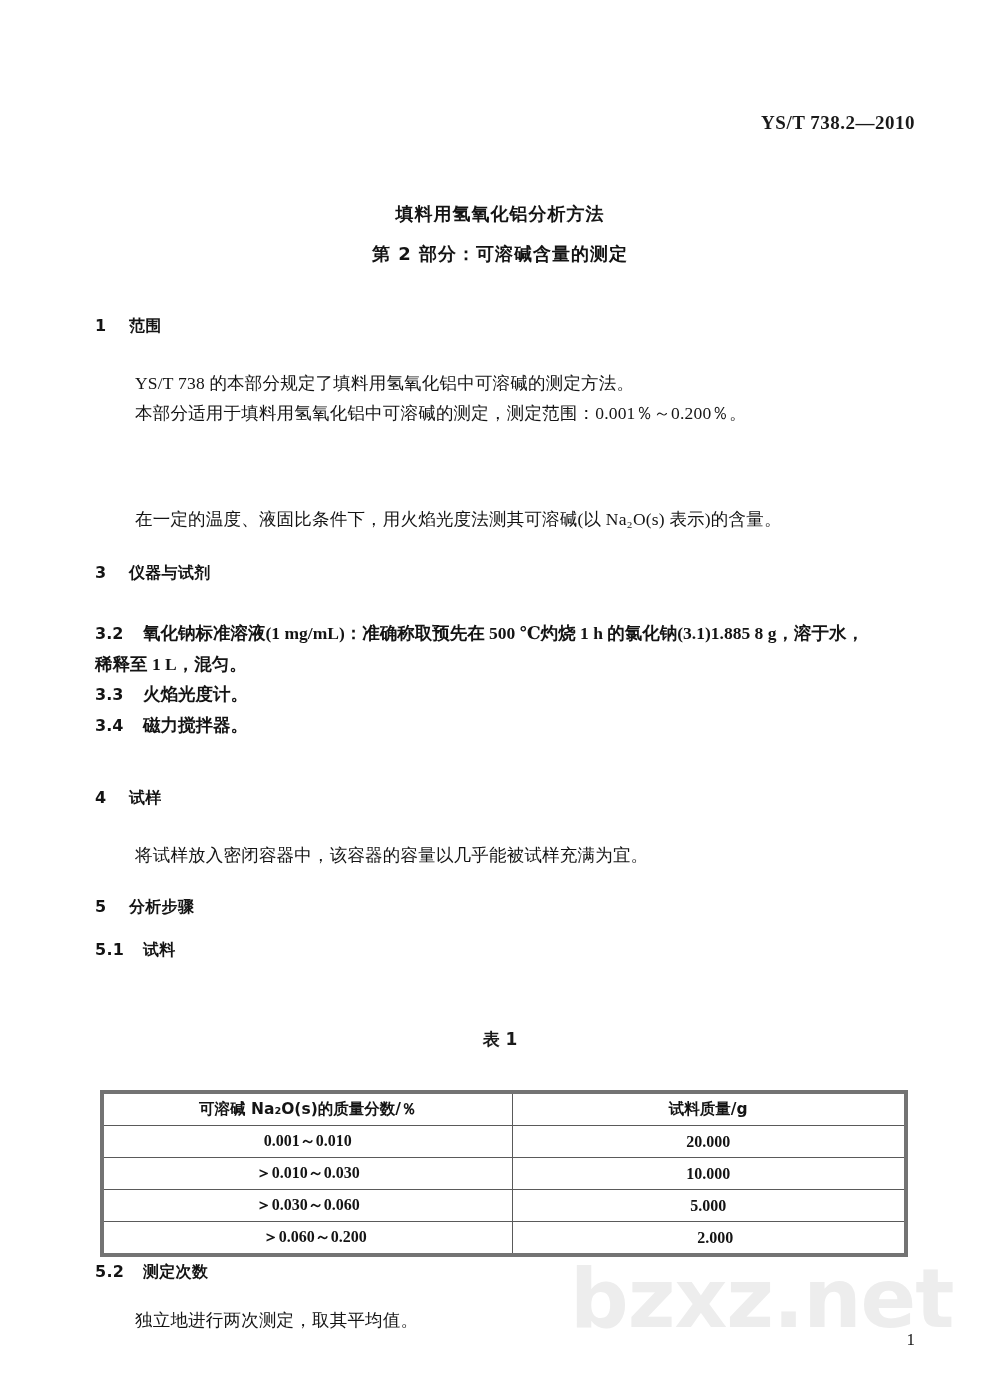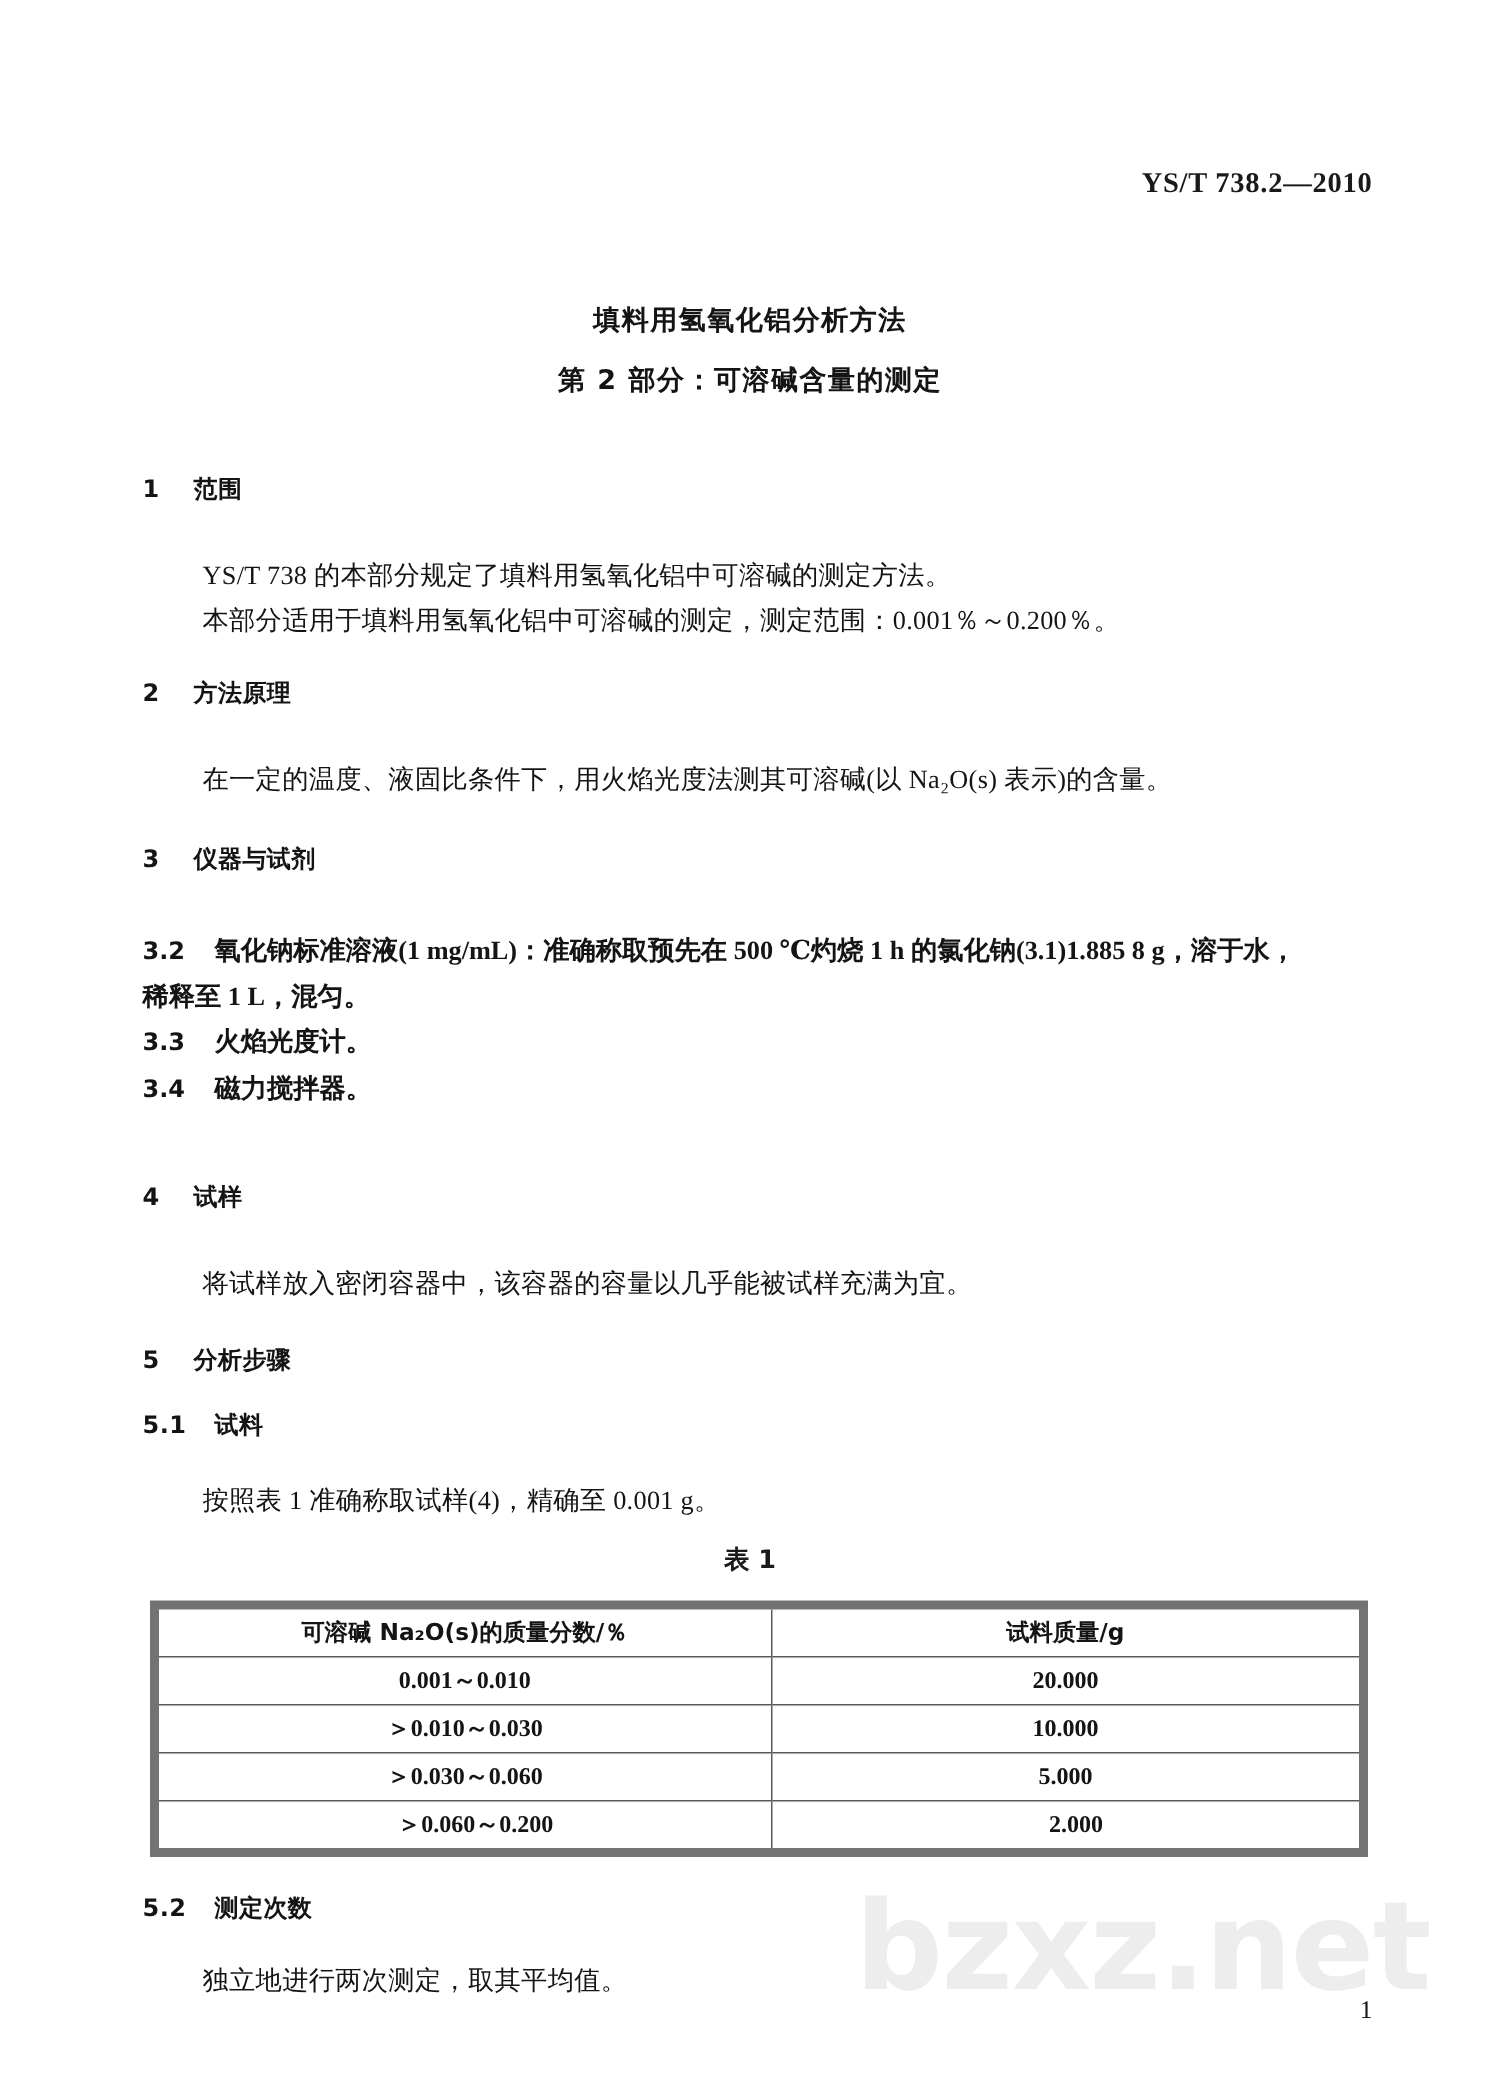--- a/index.html
+++ b/index.html
@@ -147,23 +147,23 @@
   }
   table.data th {
     font-family: "DejaVu Sans", sans-serif;
     font-size: 15.5px;
   }
   table.data col.c1 { width: 408px; }
   table.data col.c2 { width: 392px; }
   .tbl-wrap {
     position: absolute;
     left: 100px;
-    top: 1067px;
+    top: 1090px;
     width: 800px;
-    border: 6px solid #737373;
+    border: 4px solid #737373;
     box-sizing: content-box;
   }
   .tbl-wrap table.data {
     position: static;
     left: auto; top: auto;
     width: 800px;
   }
   .tbl-wrap table.data td,
   .tbl-wrap table.data th {
     border: 0;
@@ -201,25 +201,20 @@
   <div class="content" style="top:316px;">
     <div class="sec-head">
       <span class="num">1</span><span>范围</span>
     </div>
   </div>
   <div class="content" style="top:368px;">
     <div class="para indent">YS/T 738 的本部分规定了填料用氢氧化铝中可溶碱的测定方法。</div>
     <div class="para indent">本部分适用于填料用氢氧化铝中可溶碱的测定，测定范围：0.001％～0.200％。</div>
   </div>
 
-  <div class="content" style="top:452px;">
-    <div class="sec-head">
-      <span class="num">2</span><span>方法原理</span>
-    </div>
-  </div>
   <div class="content" style="top:504px;">
     <div class="para indent">在一定的温度、液固比条件下，用火焰光度法测其可溶碱(以 Na₂O(s) 表示)的含量。</div>
   </div>
 
   <div class="content" style="top:563px;">
     <div class="sec-head">
       <span class="num">3</span><span>仪器与试剂</span>
     </div>
   </div>
   <div class="content" style="top:618px;">
@@ -249,23 +244,20 @@
   <div class="content" style="top:897px;">
     <div class="sec-head">
       <span class="num">5</span><span>分析步骤</span>
     </div>
   </div>
 
   <div class="content" style="top:940px;">
     <div class="sec-head">
       <span class="num" style="min-width:48px;">5.1</span><span>试料</span>
     </div>
-  </div>
-  <div class="content" style="top:985px;">
-    <div class="para indent">按照表 1 准确称取试样(4)，精确至 0.001 g。</div>
   </div>
 
   <div class="table-caption">表 1</div>
 
   <div class="tbl-wrap">
     <table class="data">
       <colgroup>
           <col class="c1">
           <col class="c2">
         </colgroup>

